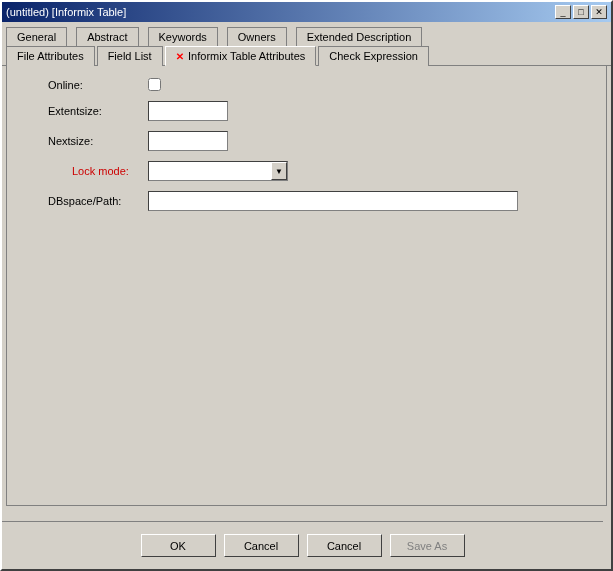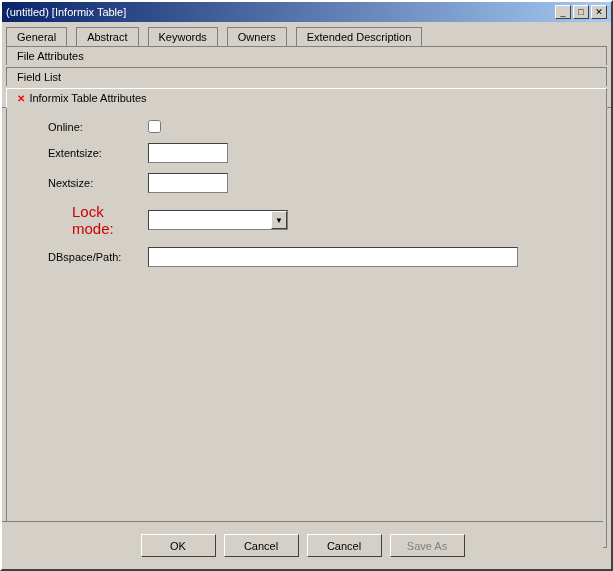--- a/index.html
+++ b/index.html
@@ -69,21 +69,20 @@
       padding: 4px 4px 0 4px;
       gap: 9px;
     }
 
     .tabs-row2 {
       display: flex;
       background: #d4d0c8;
       padding: 0 4px 0 4px;
       gap: 2px;
       border-bottom: 1px solid #808080;
-      flex-direction: column;
     }
 
     .tab {
       padding: 3px 10px;
       background: #d4d0c8;
       border: 1px solid #808080;
       border-bottom: none;
       cursor: pointer;
       color: #000;
       font-size: 11px;
@@ -127,21 +126,21 @@
 
     .form-label {
       width: 100px;
       color: #000;
       font-size: 11px;
     }
 
     .form-label-red {
       width: 100px;
       color: #cc0000;
-      font-size: 15px;
+      font-size: 11px;
       padding-left: 24px;
     }
 
     .form-input {
       border: 1px solid #808080;
       border-top-color: #404040;
       border-left-color: #404040;
       background: white;
       height: 20px;
       width: 80px;
@@ -272,20 +271,21 @@
     <div class="tab">Extended Description</div>
   </div>
 
   <div class="tabs-row2">
     <div class="tab">File Attributes</div>
     <div class="tab">Field List</div>
     <div class="tab active-informix">
       <span class="tab-x">✕</span>
       <span>Informix Table Attributes</span>
     </div>
+    <div class="tab">Check Expression</div>
   </div>
 
   <div class="content-area">
 
     <div class="form-row">
       <span class="form-label">Online:</span>
       <input type="checkbox" class="checkbox" style="">
     </div>
 
     <div class="form-row">

